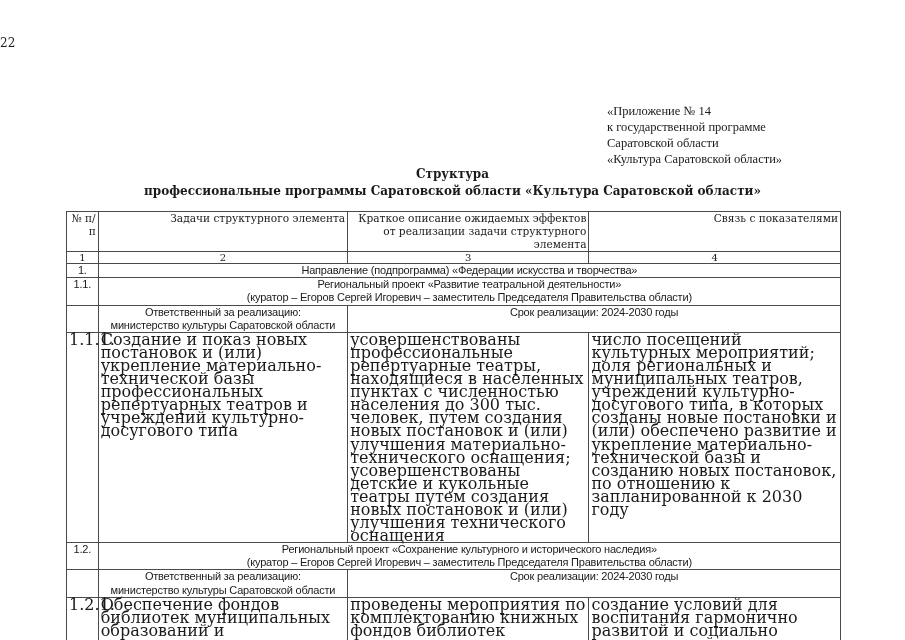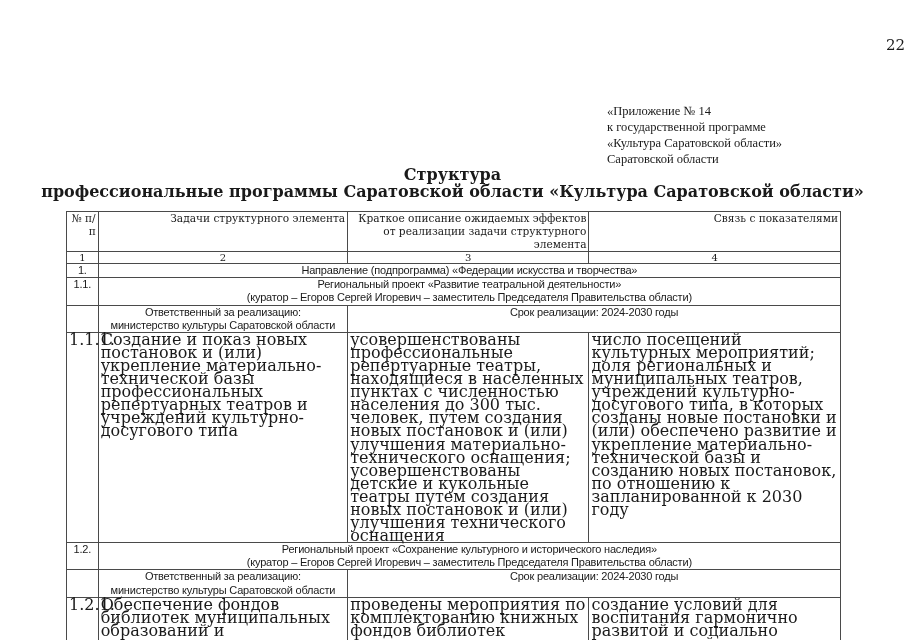--- a/index.html
+++ b/index.html
@@ -1,22 +1,22 @@
 <!DOCTYPE html>
 <html><head>
 <meta charset="utf-8">
 <style>
   html, body { margin: 0; padding: 0; background: #ffffff; }
   body { width: 905px; height: 640px; position: relative; overflow: hidden;
          font-family: "DejaVu Serif", "Liberation Serif", serif; color: #1a1a1a; }
-  .page-number { position: absolute; top: 36px; left: 0; width: 905px; text-align: right;
-                 font-size: 15px; }
+  .page-number { position: absolute; top: 36px; left: 0; width: 905px; text-align: left;
+                 font-size: 12px; }
   .appendix { position: absolute; top: 103px; left: 607px; font-size: 12.5px; line-height: 16px; font-family: Liberation Serif, serif; }
   .title { position: absolute; top: 166px; left: 0; width: 905px; text-align: center;
-           font-weight: bold; font-size: 16px; line-height: 17px; }
+           font-weight: bold; font-size: 12px; line-height: 17px; }
   table.structure { position: absolute; top: 211px; left: 66px; width: 775px;
                     border-collapse: collapse; table-layout: fixed; font-size: 10.6px; line-height: 13.1px; }
   table.structure td { border: 1px solid #4a4a4a; padding: 0 2px; vertical-align: top; }
   .c1 { width: 31px; }
   .c2 { width: 244px; }
   .c3 { width: 236px; }
   .c4 { width: 246px; }
   .hdr td { text-align: right; }
   .hdr .h1 { height: 28px; }
   .num-row td { text-align: center; height: 11px; line-height: 11px; font-size: 10px; }
@@ -26,22 +26,22 @@
   .h-direction td { height: 13px; }
 </style>
 </head>
 <body>
 
 <div class="page-number">22</div>
 
 <div class="appendix">
   <div>«Приложение № 14</div>
   <div>к государственной программе</div>
+  <div>Саратовской области</div>
   <div>«Культура Саратовской области»</div>
-  <div>Саратовской области</div>
 </div>
 
 <div class="title">
   <div>Структура</div>
   <div>профессиональные программы Саратовской области «Культура Саратовской области»</div>
 </div>
 
 <table class="structure">
   <colgroup>
     <col class="c1">

